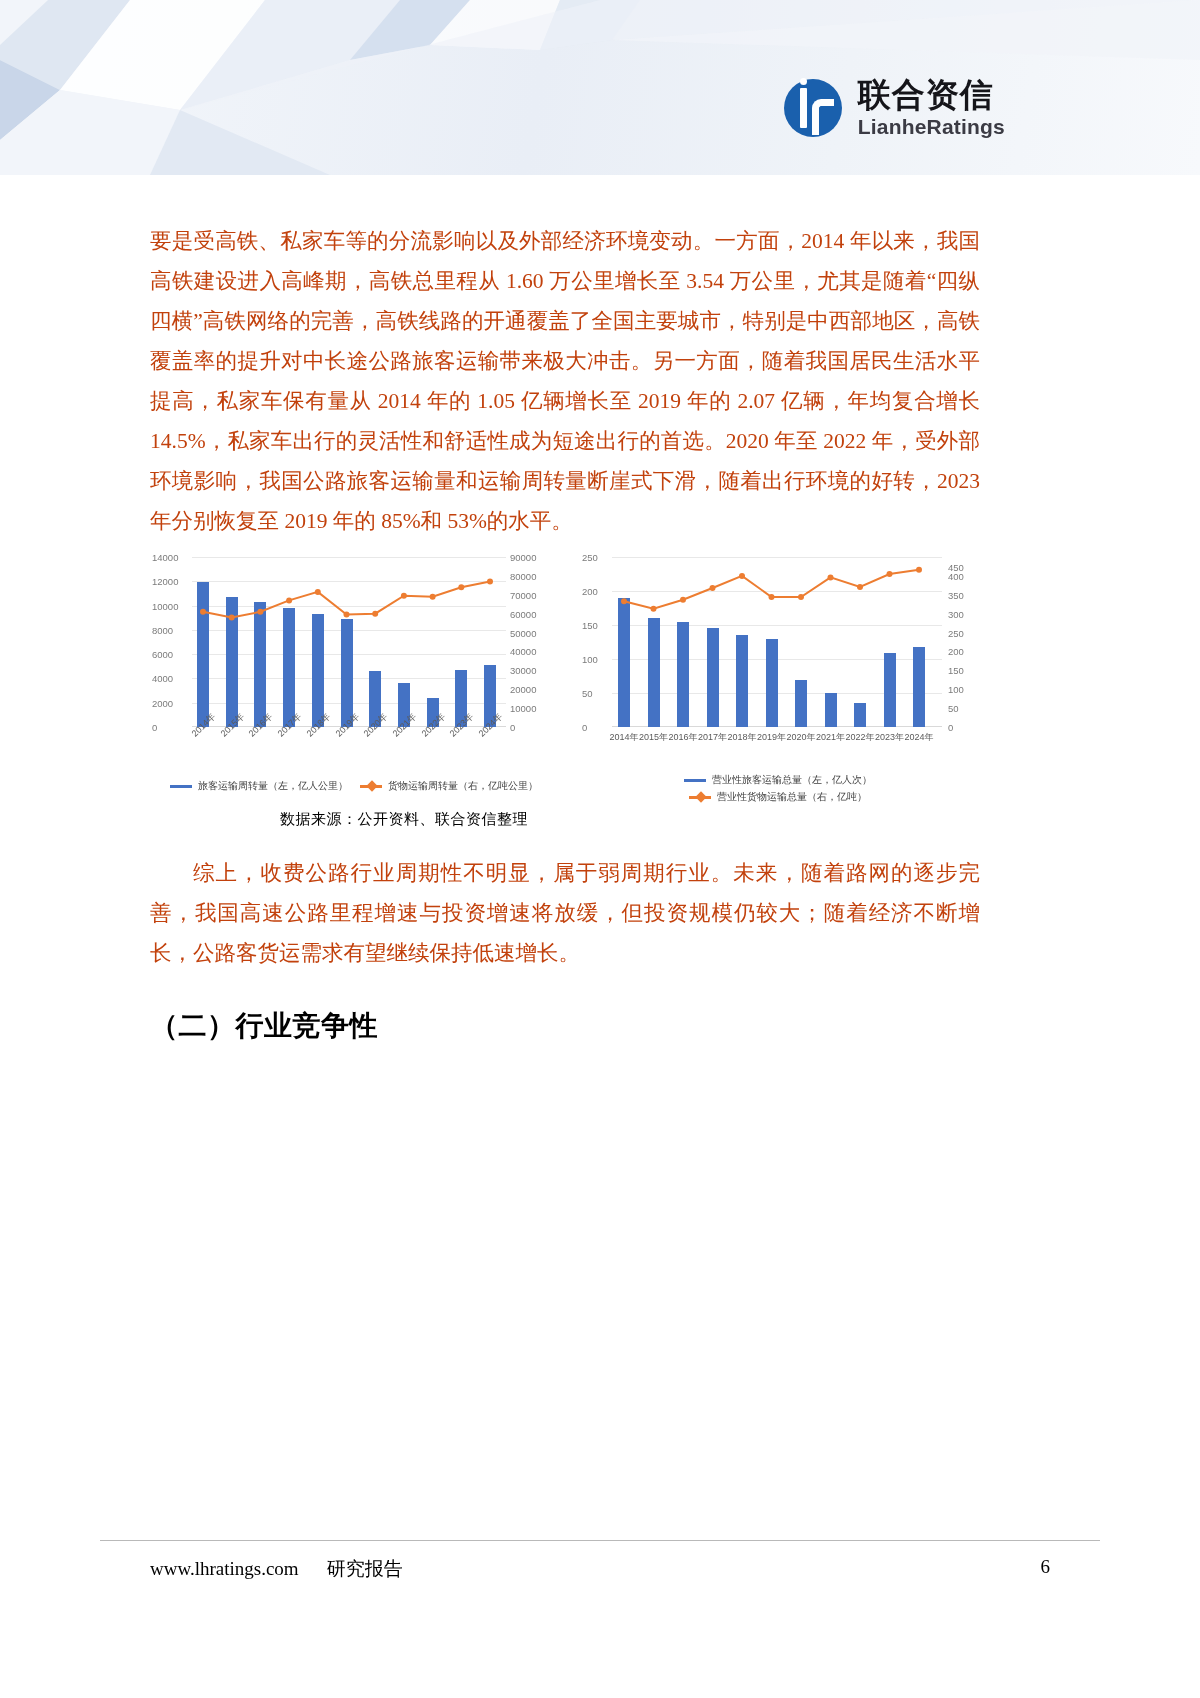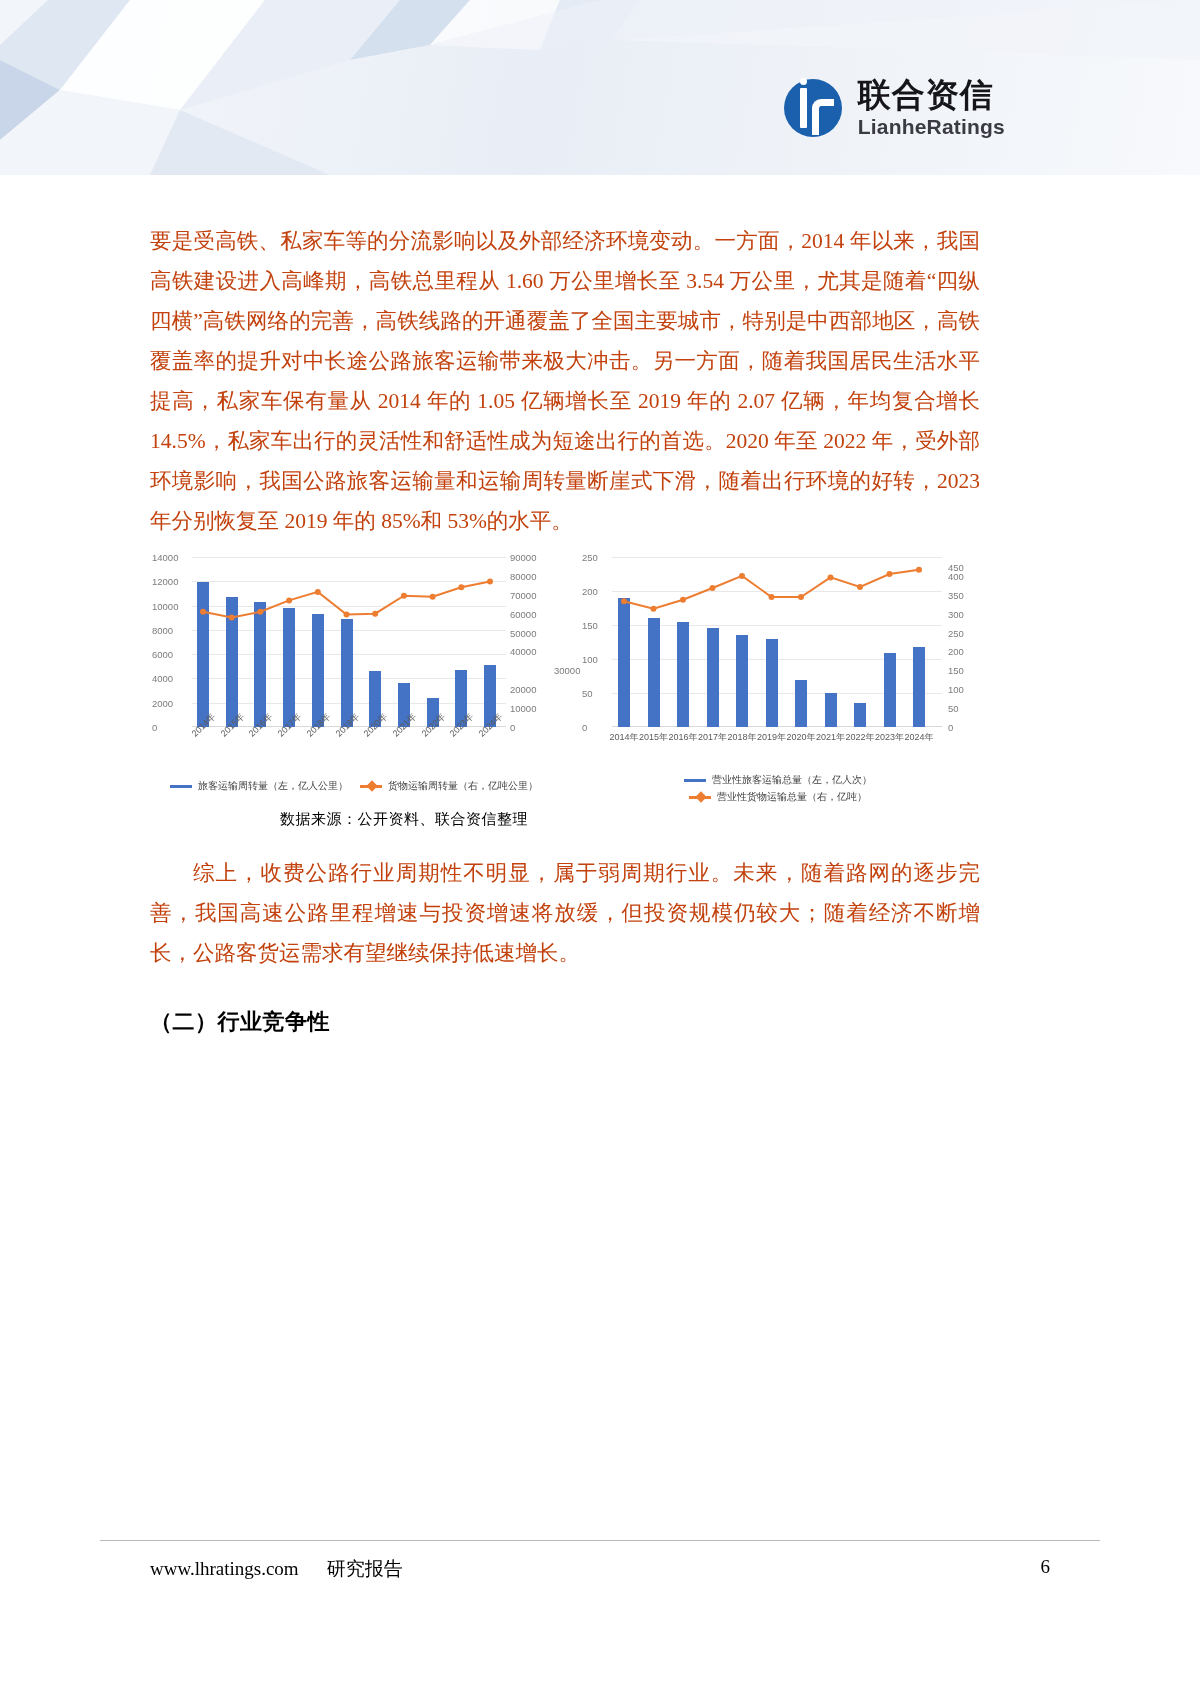--- a/index.html
+++ b/index.html
@@ -75,21 +75,21 @@
   .fig-caption{
     text-align:center; font-size:20px; font-weight:bold;
     font-family:"Liberation Sans", sans-serif;
     color:#000; margin-top:26px; letter-spacing:.5px;
   }
   .src-note{
     font-size:15px; color:#000; margin-top:6px; margin-left:130px;
     font-family:"Liberation Sans", sans-serif; letter-spacing:.5px;
   }
   .heading2{
-    font-size:22px; font-weight:bold; color:#000;
+    font-size:28px; font-weight:bold; color:#000;
     font-family:"Liberation Sans", sans-serif;
     margin:34px 0 10px 0; letter-spacing:.5px;
   }
   p.bold-para{
     font-weight:bold; font-family:"Liberation Sans", sans-serif;
     font-size:21px; line-height:40px; letter-spacing:.3px;
   }
 
   
   .charts-row{
@@ -205,21 +205,21 @@
         <div class="ytick left" style="left:-40px;  top:116.4px;">4000</div>
         <div class="ytick left" style="left:-40px;  top:140.7px;">2000</div>
         <div class="ytick left" style="left:-40px;  top:165px;">0</div>
 
         <div class="ytick" style="left:318px; top:-5px;">90000</div>
         <div class="ytick" style="left:318px; top:13.9px;">80000</div>
         <div class="ytick" style="left:318px; top:32.8px;">70000</div>
         <div class="ytick" style="left:318px; top:51.7px;">60000</div>
         <div class="ytick" style="left:318px; top:70.6px;">50000</div>
         <div class="ytick" style="left:318px; top:89.4px;">40000</div>
-        <div class="ytick" style="left:318px; top:108.3px;margin-left:44px;">30000</div>
+        <div class="ytick" style="left:318px; top:108.3px;">30000</div>
         <div class="ytick" style="left:318px; top:127.2px;">20000</div>
         <div class="ytick" style="left:318px; top:146.1px;">10000</div>
         <div class="ytick" style="left:318px; top:165px;">0</div>
 
         <div class="bar" style="left:5px;   width:12px; height:145.2px;"></div>
         <div class="bar" style="left:33.7px;width:12px; height:130.4px;"></div>
         <div class="bar" style="left:62.4px;width:12px; height:125.0px;"></div>
         <div class="bar" style="left:91.1px;width:12px; height:118.6px;"></div>
         <div class="bar" style="left:119.8px;width:12px;height:112.7px;"></div>
         <div class="bar" style="left:148.5px;width:12px;height:107.6px;"></div>

